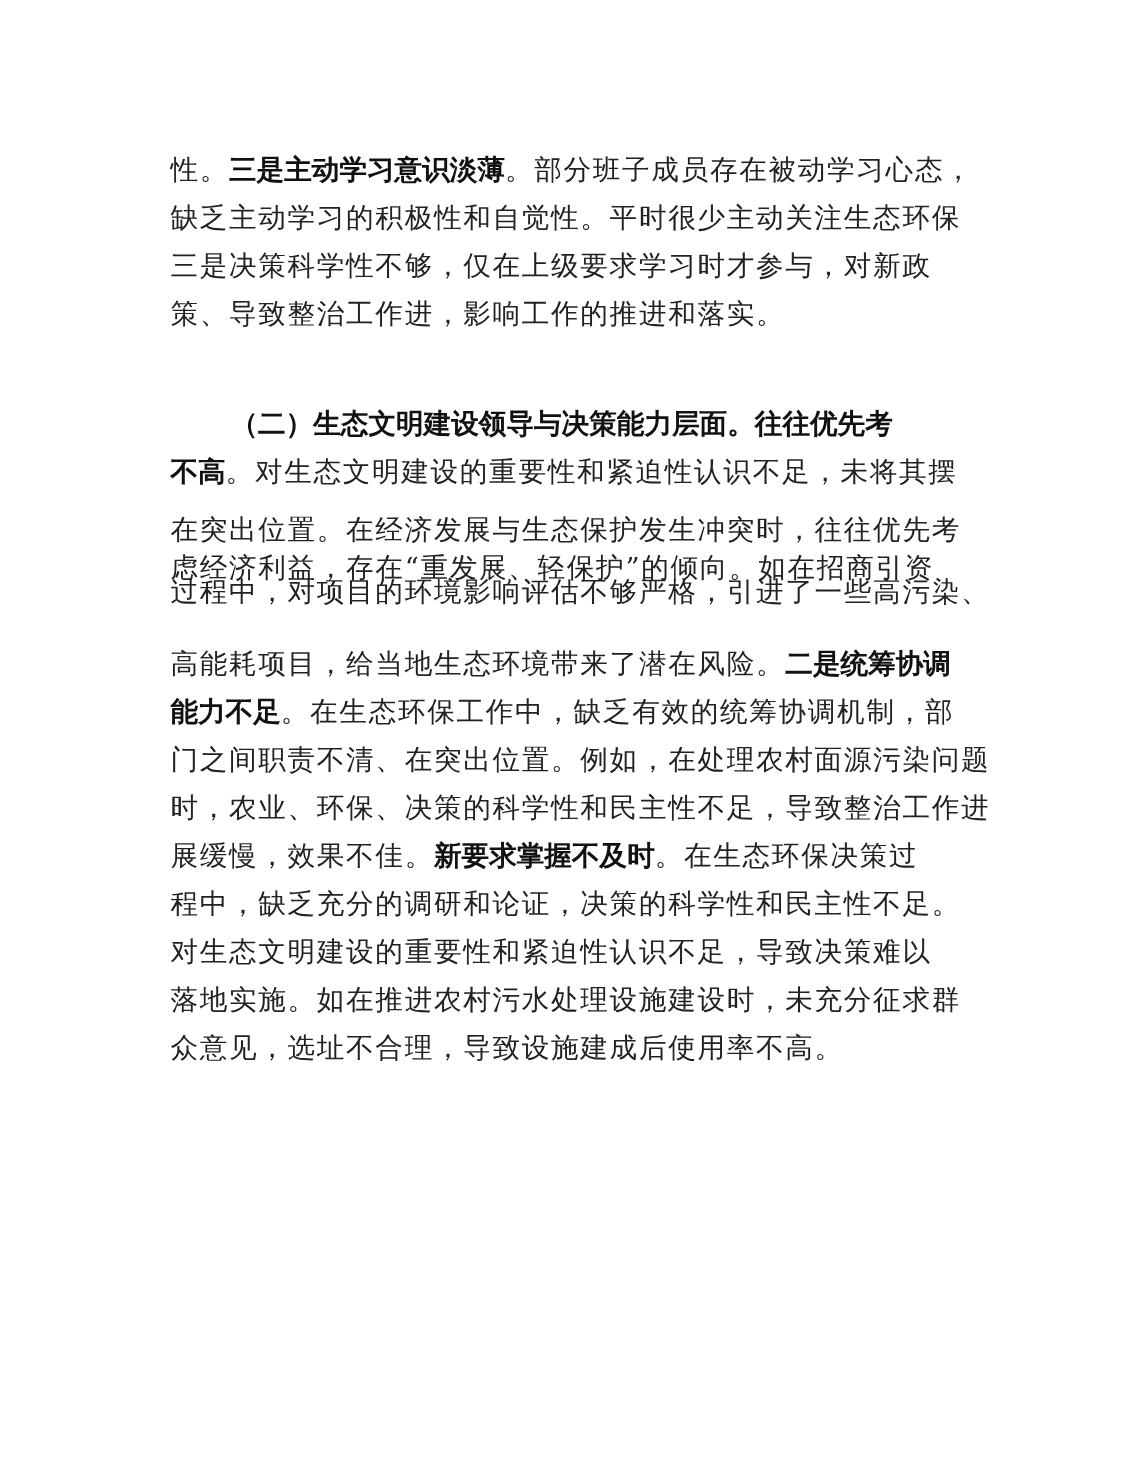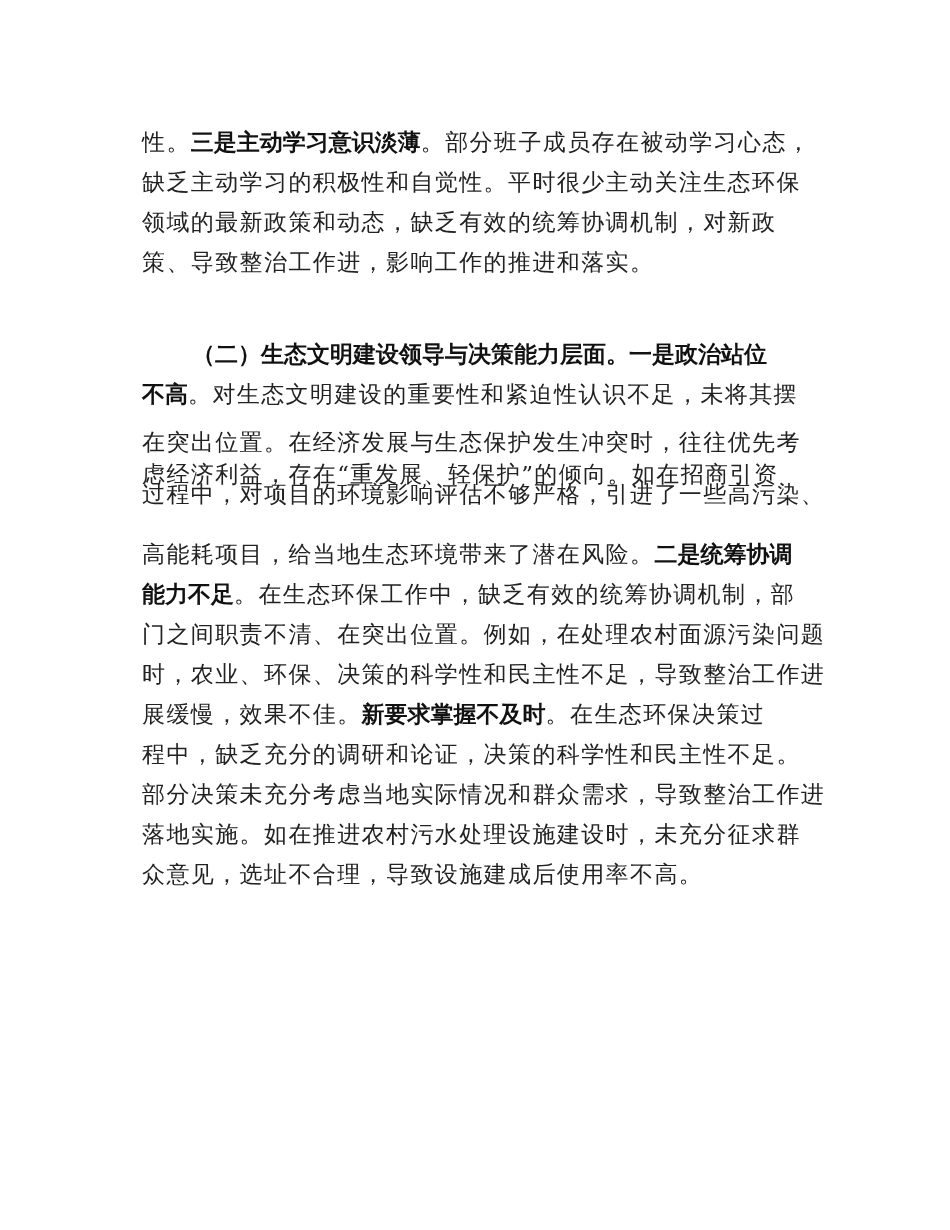--- a/index.html
+++ b/index.html
@@ -14,28 +14,28 @@
 <body>
 
 <div class="page">
   <div class="line" style="top:0px">
     <span>性。</span><span class="b">三是主动学习意识淡薄</span><span>。部分班子成员存在被动学习心态，</span>
   </div>
   <div class="line" style="top:40px">
     <span>缺乏主动学习的积极性和自觉性。平时很少主动关注生态环保</span>
   </div>
   <div class="line" style="top:80px">
-    <span>领域的最新政策和动态，缺乏有效的统筹协调机制，对新政</span>
+    <span>三是决策科学性不够，仅在上级要求学习时才参与，对新政</span>
   </div>
   <div class="line" style="top:120px">
     <span>策、导致整治工作进，影响工作的推进和落实。</span>
   </div>
 
   <div class="line" style="top:212px; left:50px">
-    <span class="b">（二）生态文明建设领导与决策能力层面。一是政治站位</span>
+    <span class="b">（二）生态文明建设领导与决策能力层面。往往优先考</span>
   </div>
   <div class="line" style="top:252px">
     <span class="b">不高</span><span>。对生态文明建设的重要性和紧迫性认识不足，未将其摆</span>
   </div>
   <div class="line" style="top:300px">
     <span>在突出位置。在经济发展与生态保护发生冲突时，往往优先考</span>
   </div>
   <div class="line" style="top:332px">
     <span>虑经济利益，存在“重发展、轻保护”的倾向。如在招商引资</span>
   </div>
@@ -54,21 +54,21 @@
   <div class="line" style="top:532px">
     <span>时，农业、环保、决策的科学性和民主性不足，导致整治工作进</span>
   </div>
   <div class="line" style="top:572px">
     <span>展缓慢，效果不佳。</span><span class="b">新要求掌握不及时</span><span>。在生态环保决策过</span>
   </div>
   <div class="line" style="top:612px">
     <span>程中，缺乏充分的调研和论证，决策的科学性和民主性不足。</span>
   </div>
   <div class="line" style="top:652px">
-    <span>部分决策未充分考虑当地实际情况和群众需求，导致整治工作进</span>
+    <span>对生态文明建设的重要性和紧迫性认识不足，导致决策难以</span>
   </div>
   <div class="line" style="top:692px">
     <span>落地实施。如在推进农村污水处理设施建设时，未充分征求群</span>
   </div>
   <div class="line" style="top:732px">
     <span>众意见，选址不合理，导致设施建成后使用率不高。</span>
   </div>
 </div>
 
 </body></html>

